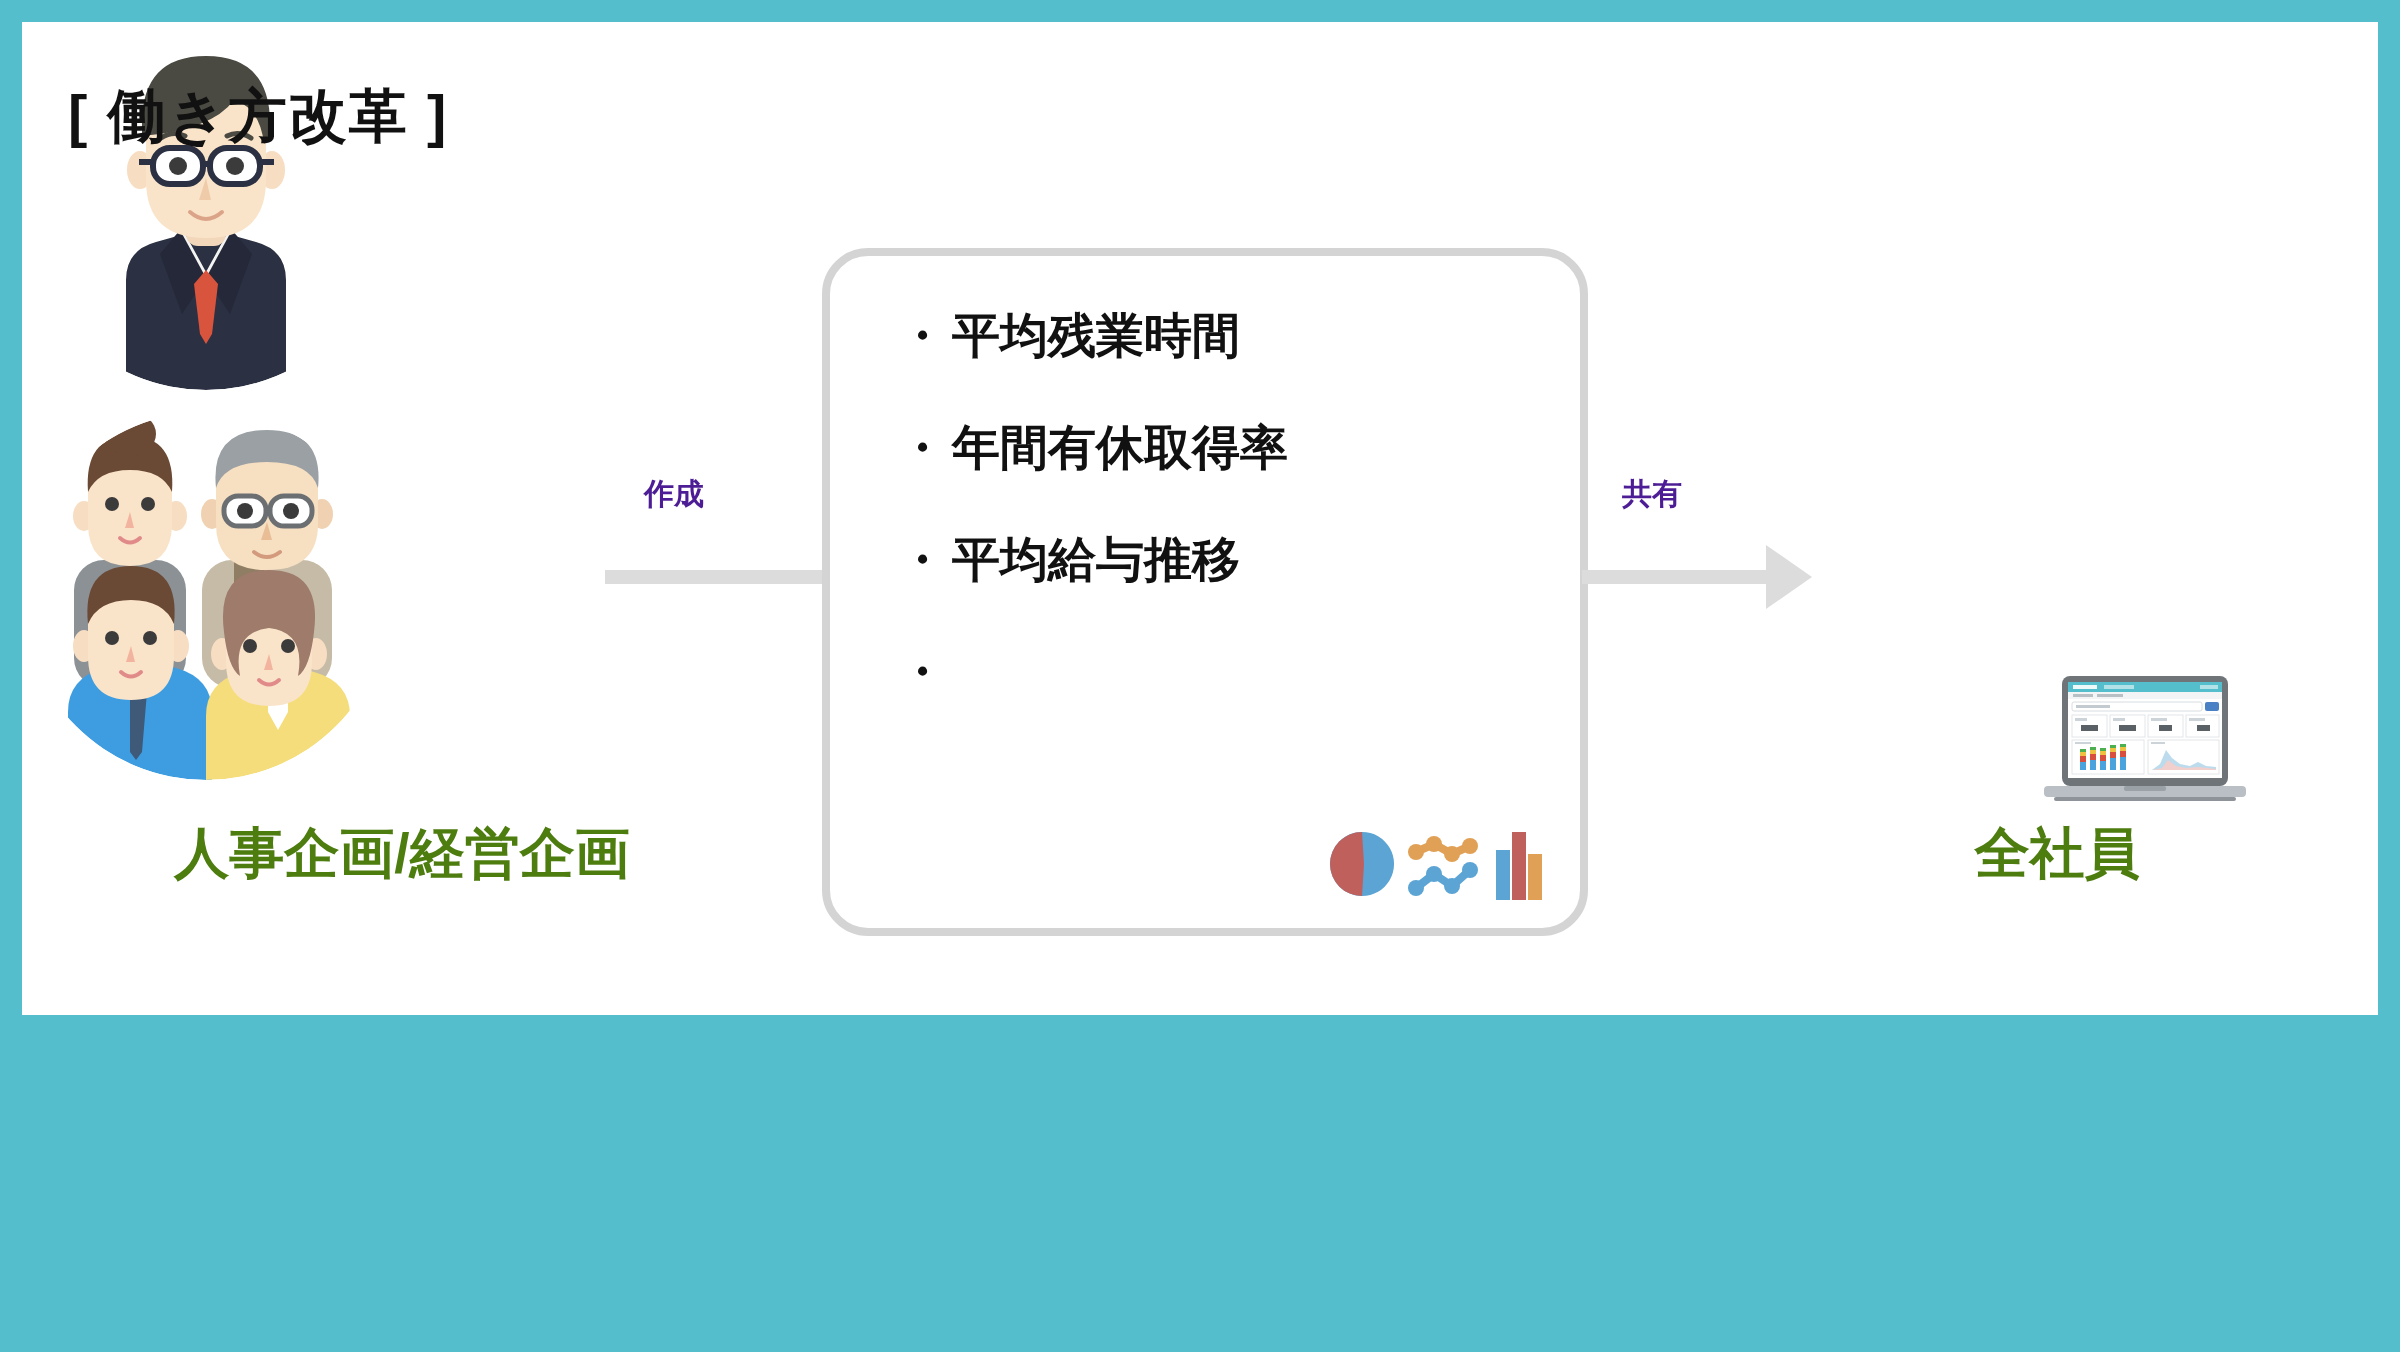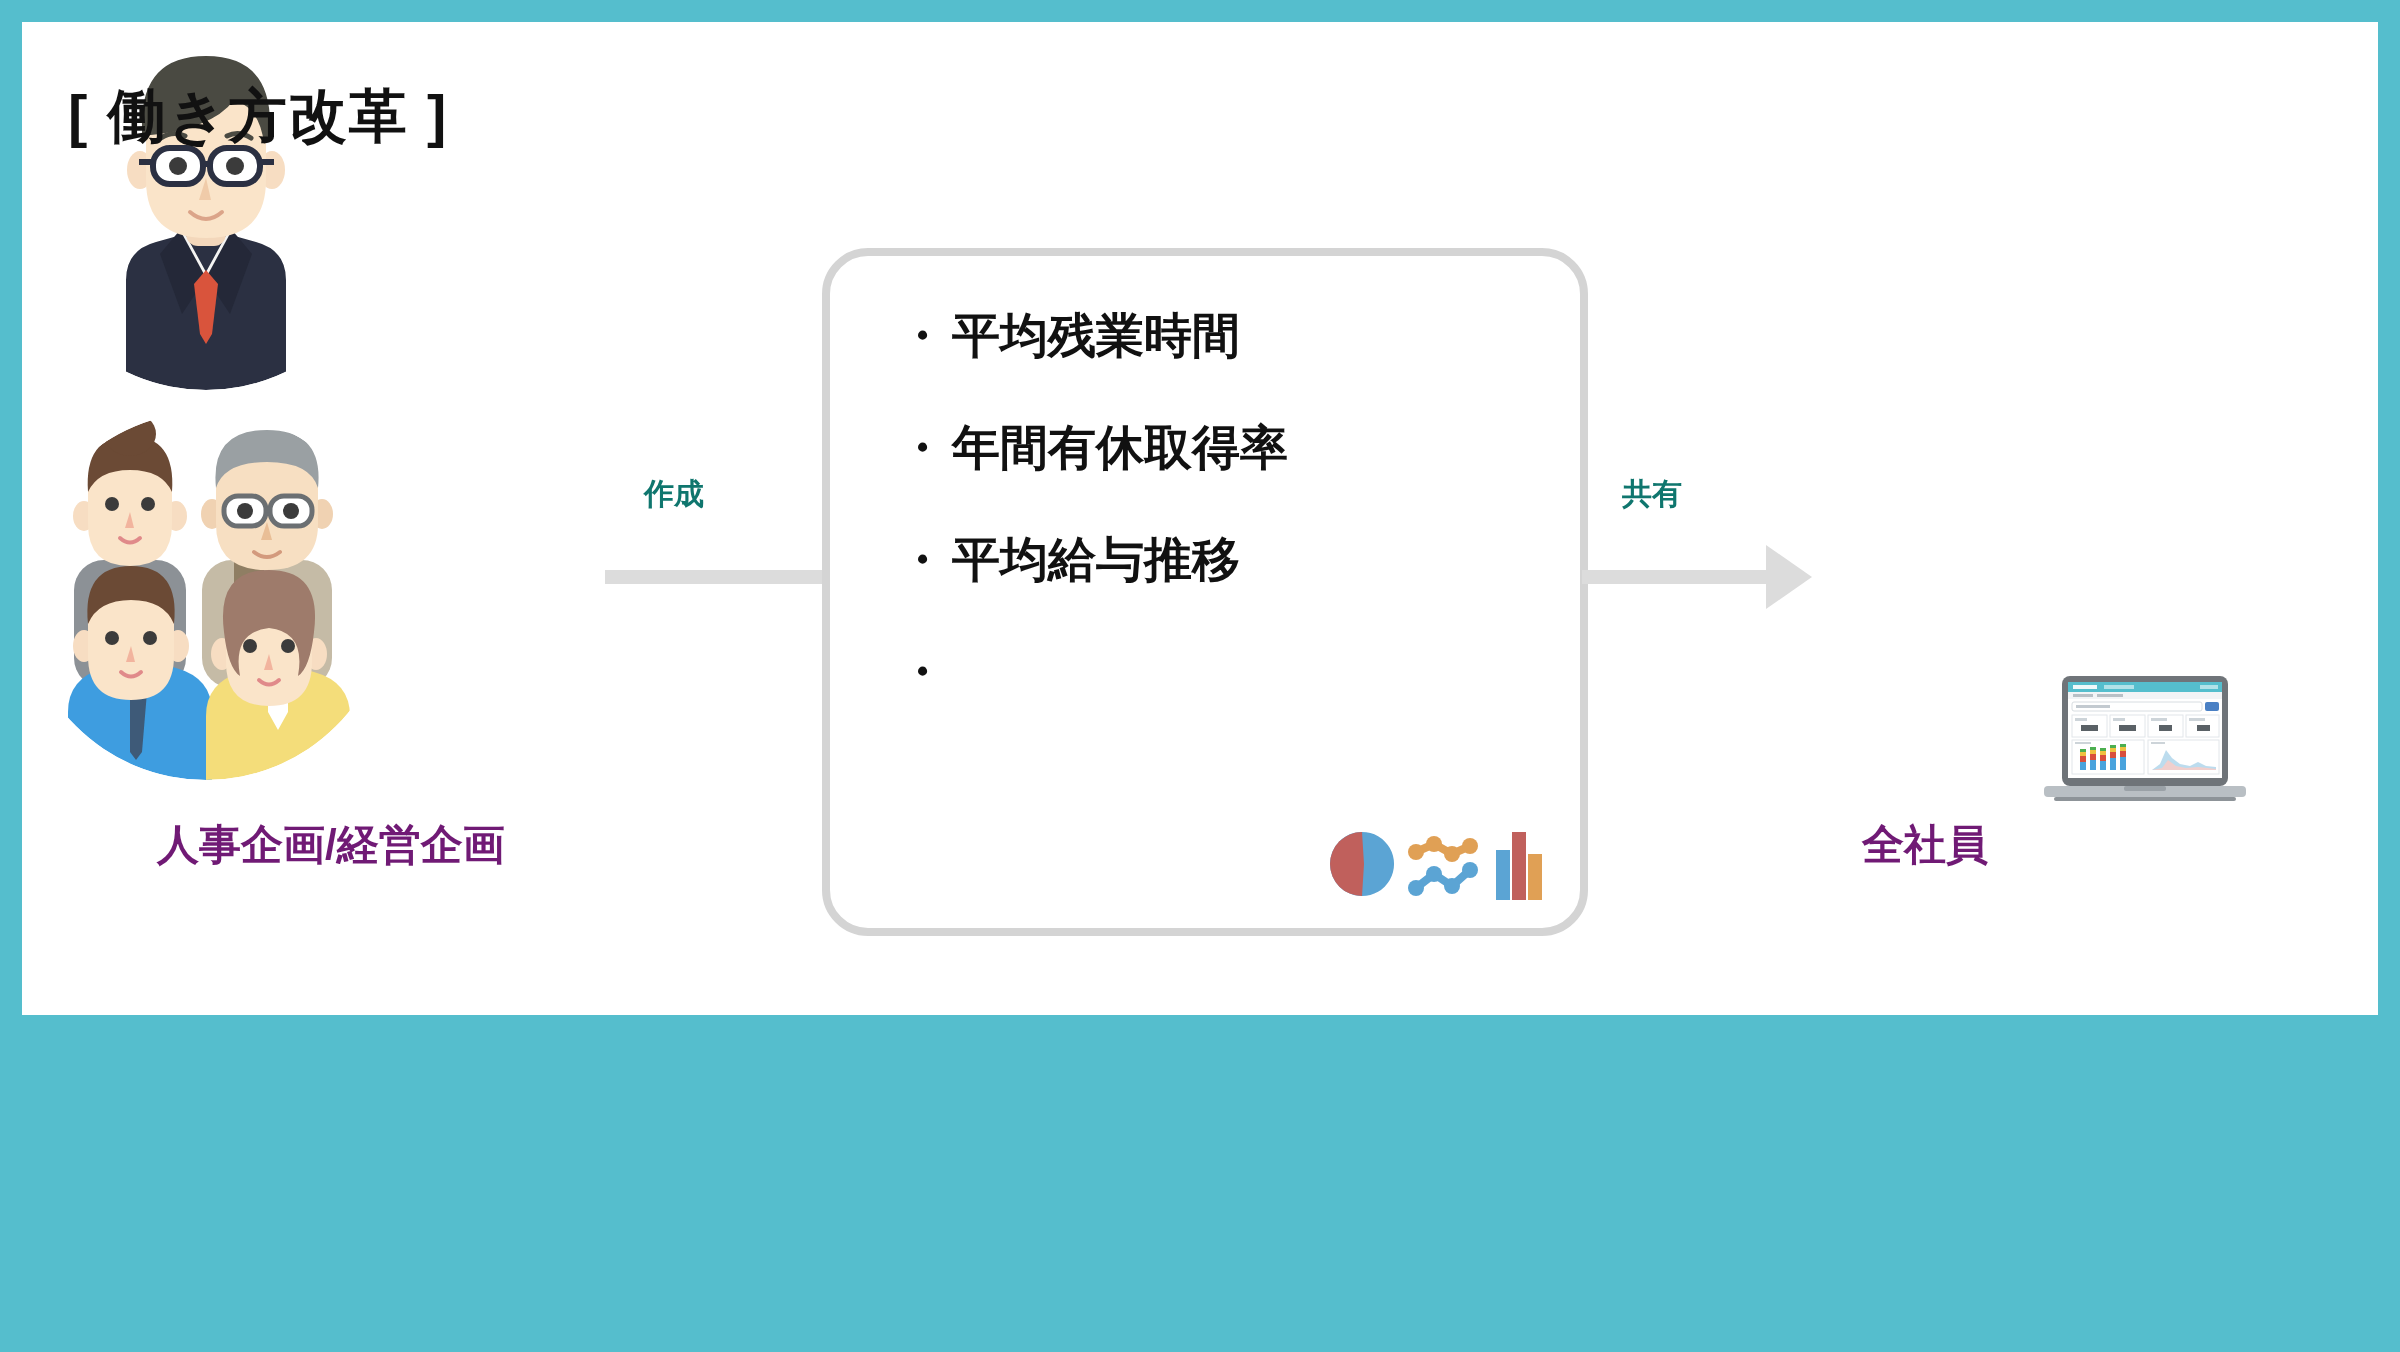--- a/index.html
+++ b/index.html
@@ -27,25 +27,25 @@
     font-weight:bold;
     color:#111111;
     letter-spacing:2px;
     white-space:nowrap;
   }
   #left-ring  { left:185px; top:345px; width:390px; height:390px; }
   #right-ring { left:1840px; top:368px; width:390px; height:390px; }
 
   .role-label {
     position:absolute;
-    font-size:42px;
+    font-size:55px;
     font-weight:bold;
-    color:#701a75;
+    color:#4d7c0f;
     white-space:nowrap;
-    text-align:left;
+    text-align:center;
   }
   #left-label  { left:135px; top:795px; width:490px; }
   #right-label { left:1840px; top:795px; width:390px; }
 
   
   .conn-line {
     position:absolute;
     background:#dcdcdc;
   }
   #conn-left  { left:583px; top:548px; width:220px; height:14px; }
@@ -55,21 +55,21 @@
     left:1744px; top:523px;
     width:0; height:0;
     border-top:32px solid transparent;
     border-bottom:32px solid transparent;
     border-left:46px solid #dcdcdc;
   }
   .conn-label {
     position:absolute;
     font-size:30px;
     font-weight:bold;
-    color:#0f766e;
+    color:#4c1d95;
     white-space:nowrap;
   }
   #label-create { left:622px; top:452px; }
   #label-share  { left:1600px; top:452px; }
 
   
   #kpi-box {
     position:absolute;
     left:800px; top:226px;
     width:766px; height:688px;

